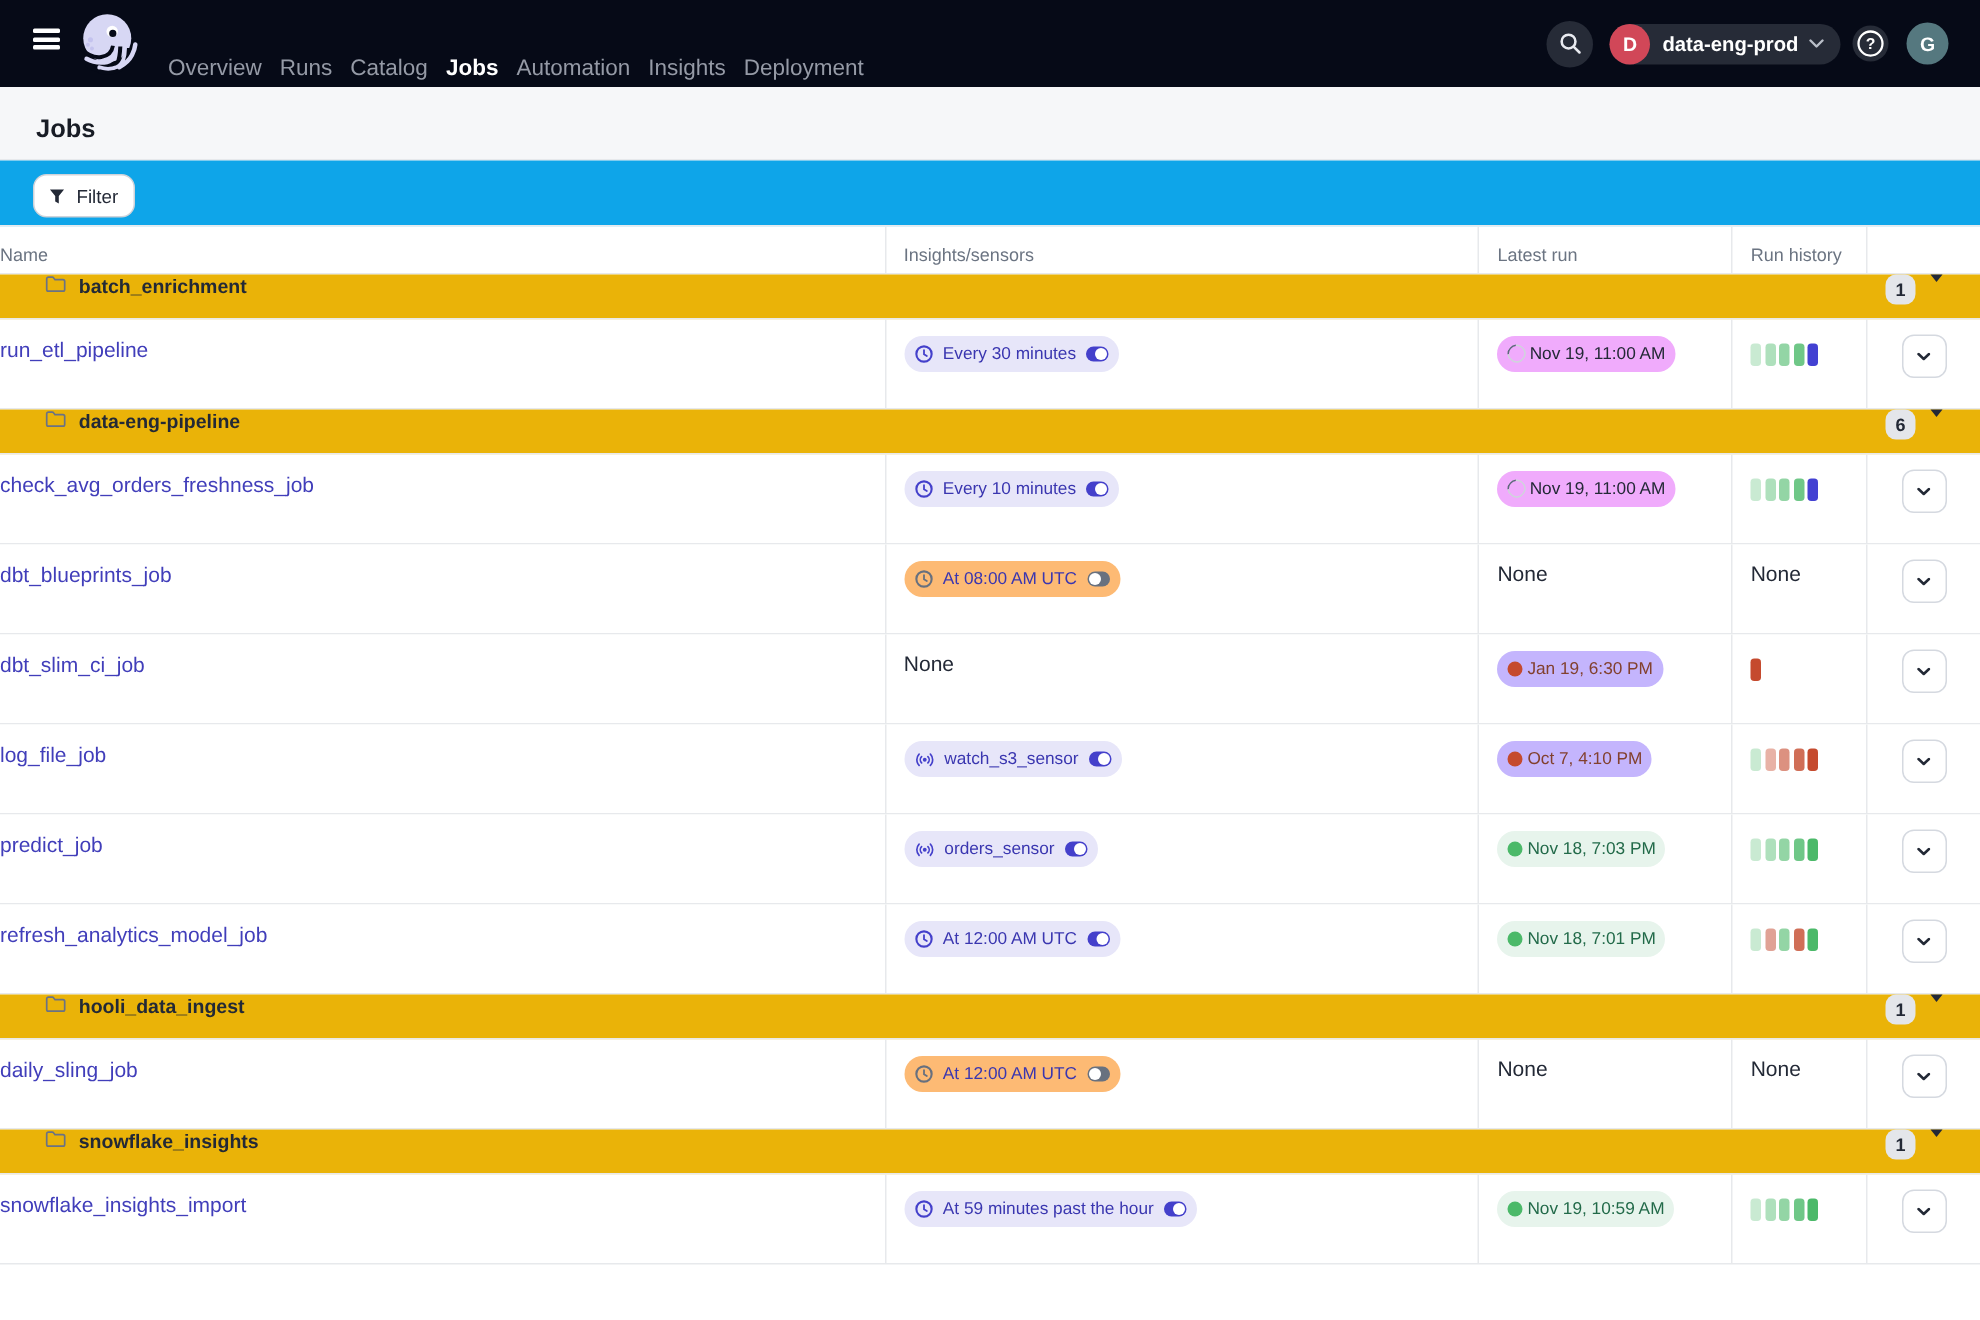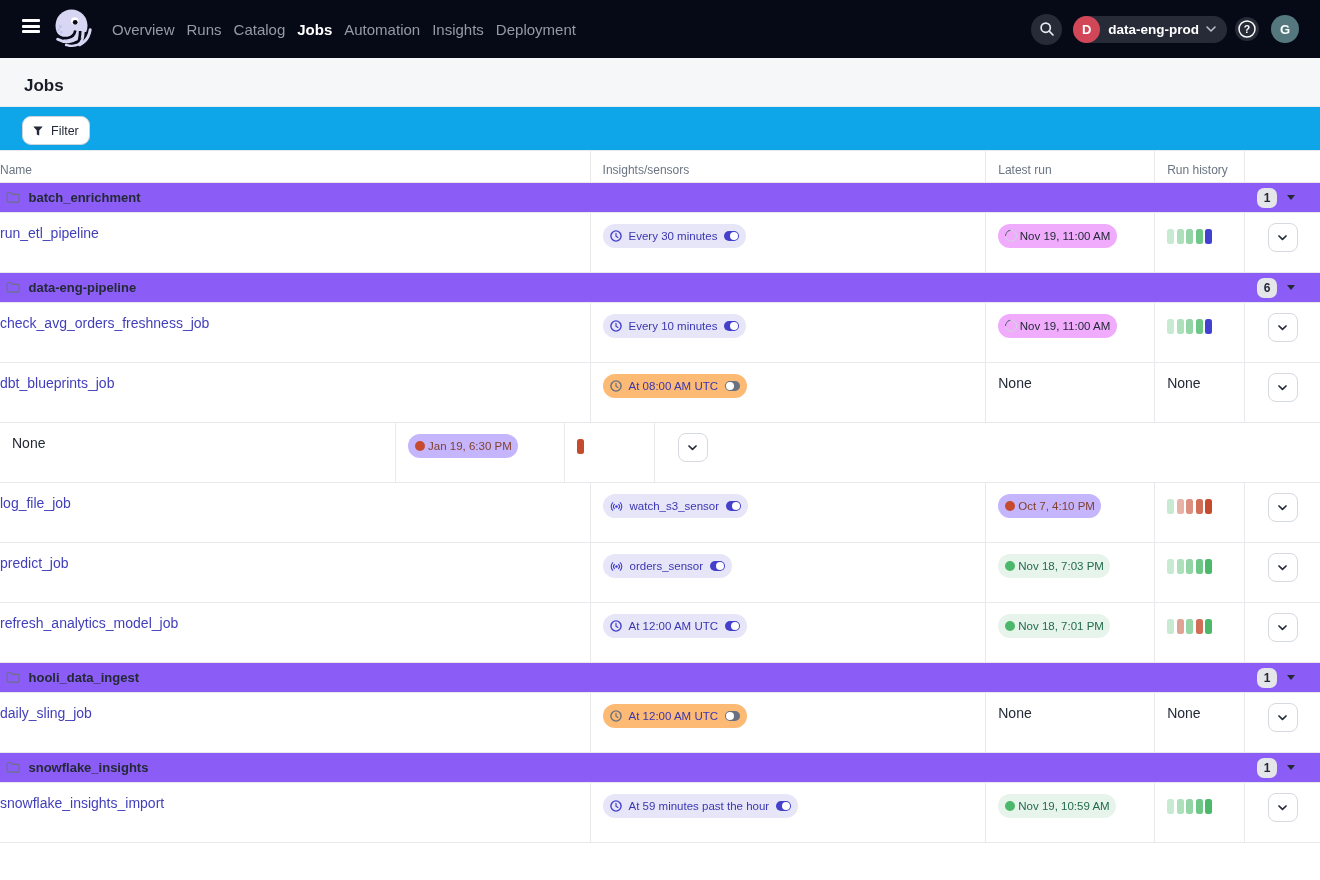--- a/index.html
+++ b/index.html
@@ -3,42 +3,42 @@
 <meta charset="utf-8">
 <style>
 *{margin:0;padding:0;box-sizing:border-box}
 html,body{width:1320px;height:880px;font-family:"Liberation Sans",sans-serif;background:#fff;overflow:hidden}
 a{text-decoration:none}
 
 .nav{height:58px;background:#060a17;display:flex;align-items:center;position:relative}
 .burger{position:absolute;left:22px;top:19px;width:18px;height:14px;display:flex;flex-direction:column;justify-content:space-between}
 .burger span{display:block;height:3px;background:#fff;border-radius:1px}
 .logo{position:absolute;left:50px;top:7px}
-.links{position:absolute;left:112px;top:0;height:58px;display:flex;align-items:center;gap:12px}
+.links{position:absolute;left:112px;top:16px;height:58px;display:flex;align-items:center;gap:12px}
 .links a{color:#959aa6;font-size:15px}
 .links a.active{color:#fff;font-weight:700}
 .navright{position:absolute;right:21px;top:0;height:58px;display:flex;align-items:center}
 .iconcirc{width:31px;height:31px;flex:0 0 auto;border-radius:50%;background:#262b37;display:flex;align-items:center;justify-content:center}
 .deploypill{height:27px;margin-left:11px;margin-right:8px;background:#262b37;border-radius:14px;display:flex;align-items:center;padding-right:11px}
 .dcirc{width:27px;height:27px;border-radius:50%;background:#d14758;color:#fff;font-size:13px;font-weight:700;display:flex;align-items:center;justify-content:center}
 .deploypill .dlabel{color:#fff;font-size:13.5px;font-weight:700;margin-left:8px;margin-right:7px}
 .avatar{width:28px;height:28px;margin-left:12px;border-radius:50%;background:#55787f;color:#fff;font-size:13px;font-weight:700;display:flex;align-items:center;justify-content:center}
 
 .pagehead{height:49px;background:#f6f7f9;border-bottom:1px solid #e7e9ec;display:flex;align-items:center;padding-left:24px;padding-top:7px;font-size:17px;font-weight:700;color:#181c25}
 .filterbar{height:44px;background:#0ea5e9;border-bottom:1px solid #e7e9ec;display:flex;align-items:center;padding-left:22px;padding-top:4px}
 .filterbtn{height:29px;border:1px solid #cfd3da;border-radius:9px;background:#fff;display:inline-flex;align-items:center;padding:0 10px;gap:8px;font-size:12.5px;color:#232936;font-family:"Liberation Sans",sans-serif}
 
 .thead{height:32px;display:flex;border-bottom:1px solid #e7e9ec;color:#6b7482;font-size:12px;background:#fff;padding-top:0}
 .thead>div{display:flex;align-items:center;padding-top:6px}
 .c1{width:591px;border-right:1px solid #e7e9ec}
 .c2{width:396px;padding-left:12px;border-right:1px solid #e7e9ec}
 .c3{width:169px;padding-left:12px;border-right:1px solid #e7e9ec}
 .c4{width:90px;padding-left:12px;border-right:1px solid #e7e9ec}
 .c5{width:75px}
-.grow{height:30px;background:#8b5cf6;border-bottom:1px solid #e7e9ec;display:flex;align-items:center;padding-left:6px;padding-right:25px}
+.grow{height:30px;background:#eab308;border-bottom:1px solid #e7e9ec;display:flex;align-items:flex-start;padding-left:30px;padding-right:25px}
 .grow .gname{font-size:13px;font-weight:700;color:#232936;margin-left:8.5px}
 .count{margin-left:auto;min-width:20px;height:20px;padding:0 6px;background:#e4e6ea;border-radius:7px;font-size:12px;font-weight:700;color:#232936;display:flex;align-items:center;justify-content:center}
 .caret{margin-left:10px;width:0;height:0;border-left:4.5px solid transparent;border-right:4.5px solid transparent;border-top:5.5px solid #232936}
 .jrow{height:60px;display:flex;border-bottom:1px solid #e7e9ec;background:#fff}
 .jrow .c1{padding-top:9.5px}
 .jrow .c2,.jrow .c3{padding-top:11px}
 .jrow .c4{padding-top:16px}
 .jrow .c5{display:flex;justify-content:center;padding-top:10px}
 .job{color:#413eba;font-size:14px;line-height:20px}
 .none{color:#232936;font-size:14px;line-height:17px}
@@ -218,20 +218,21 @@
   <div class="c4"><span class="none" style="position:relative;top:-5px">None</span></div>
   <div class="c5">
       <button class="exp">
         <svg width="9" height="6" viewBox="0 0 9 6" fill="none">
           <path d="M1 1 L4.5 4.3 L8 1" stroke="#232936" stroke-width="1.7" stroke-linecap="round" stroke-linejoin="round"></path>
         </svg>
       </button>
     </div>
 </div>
 <div class="jrow">
+  <div class="c1"><a class="job">dbt_slim_ci_job</a></div>
   <div class="c2"><span class="none">None</span></div>
   <div class="c3"><span class="rpill rd"><span class="dot r"></span>Jan 19, 6:30 PM</span></div>
   <div class="c4">
       <span class="bars">
         <span style="background:#c54a2e"></span>
       </span>
     </div>
   <div class="c5">
       <button class="exp">
         <svg width="9" height="6" viewBox="0 0 9 6" fill="none">

